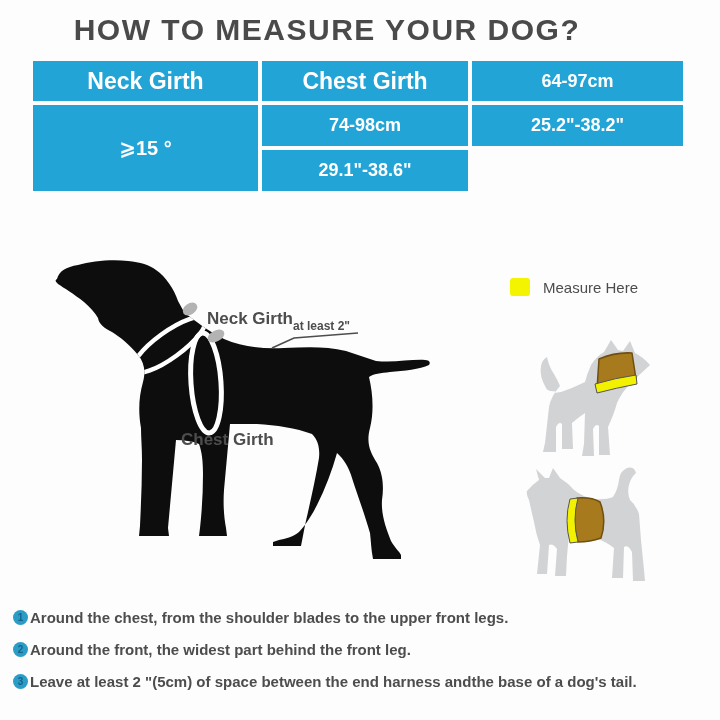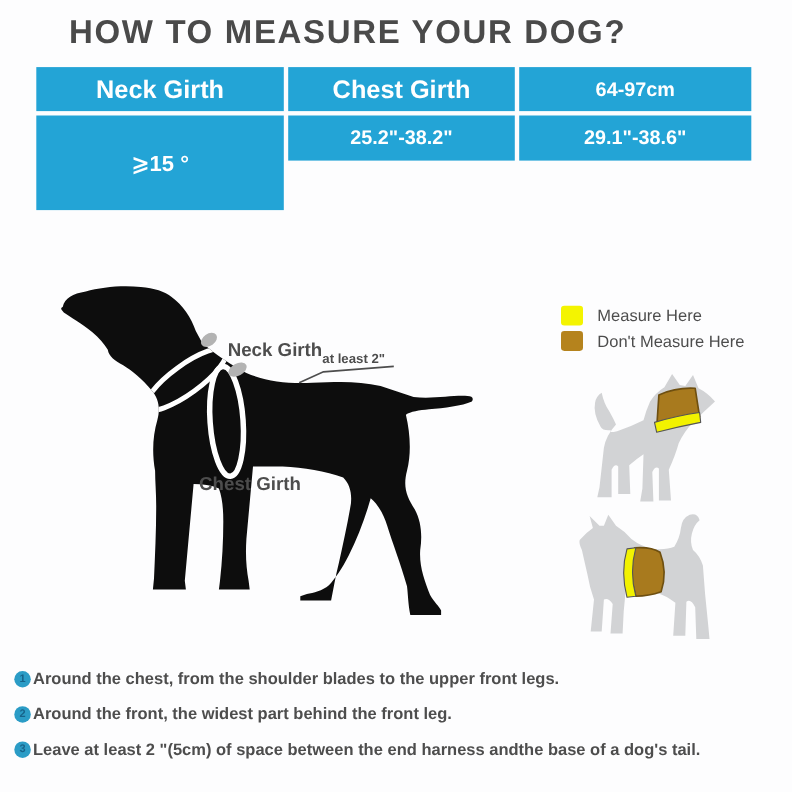--- a/index.html
+++ b/index.html
@@ -3,21 +3,21 @@
 <meta charset="utf-8">
 <style>
   html,body{margin:0;padding:0;}
   body{
     width:720px;height:720px;position:relative;overflow:hidden;
     background:#fdfdfe;
     font-family:"Liberation Sans","DejaVu Sans",sans-serif;
     color:#4d4d4d;
   }
   .title{
-    position:absolute;left:4px;top:13px;width:624px;text-align:center;
+    position:absolute;left:15px;top:13px;width:624px;text-align:center;
     font-size:30px;font-weight:800;letter-spacing:1.5px;color:#4a4a4a;
   }
   
   .size-table{
     position:absolute;left:33px;top:61px;width:650px;height:130px;
     display:grid;grid-template-columns:225px 206px 211px;
     grid-template-rows:40px 41px 41px;gap:4px;
   }
   .cell{
     background:#23a4d6;color:#fff;display:flex;align-items:center;
@@ -54,20 +54,21 @@
 </style>
 </head>
 <body>
 
 <div class="title">HOW TO MEASURE YOUR DOG?</div>
 
 <div class="size-table">
   <div class="cell head">Neck Girth</div>
   <div class="cell head">Chest Girth</div>
   <div class="cell val">64-97cm</div>
+  <div class="cell val">74-98cm</div>
   <div class="cell merged">⩾15 °</div>
   <div class="cell val">25.2"-38.2"</div>
   <div class="cell val">29.1"-38.6"</div>
 </div>
 
 <svg class="art" viewBox="0 0 720 720">
   <defs>
     <clipPath id="dogClip">
       <path d="M57,279 C59,271 66,267 78,265 C92,261 112,259 128,261 C140,262 150,265 156,270
                C166,277 174,289 178,301 L184,312 C196,322 210,332 224,339 C242,347 262,349 284,348
@@ -138,24 +139,20 @@
 
 <div class="diag-label neck-label">Neck Girth</div>
 <div class="diag-label gap-note">at least 2"</div>
 <div class="diag-label chest-label">Chest Girth</div>
 
 <div class="legend">
   <div class="legend-row">
     <span class="swatch yellow"></span>
     <span class="legend-label">Measure Here</span>
   </div>
-  <div class="legend-row">
-    <span class="swatch brown"></span>
-    <span class="legend-label">Don't Measure Here</span>
-  </div>
 </div>
 
 <div class="note-row n0">
   <span class="note-bullet">1</span>
   <span class="note-text">Around the chest, from the shoulder blades to the upper front legs.</span>
 </div>
 <div class="note-row n1">
   <span class="note-bullet">2</span>
   <span class="note-text">Around the front, the widest part behind the front leg.</span>
 </div>

